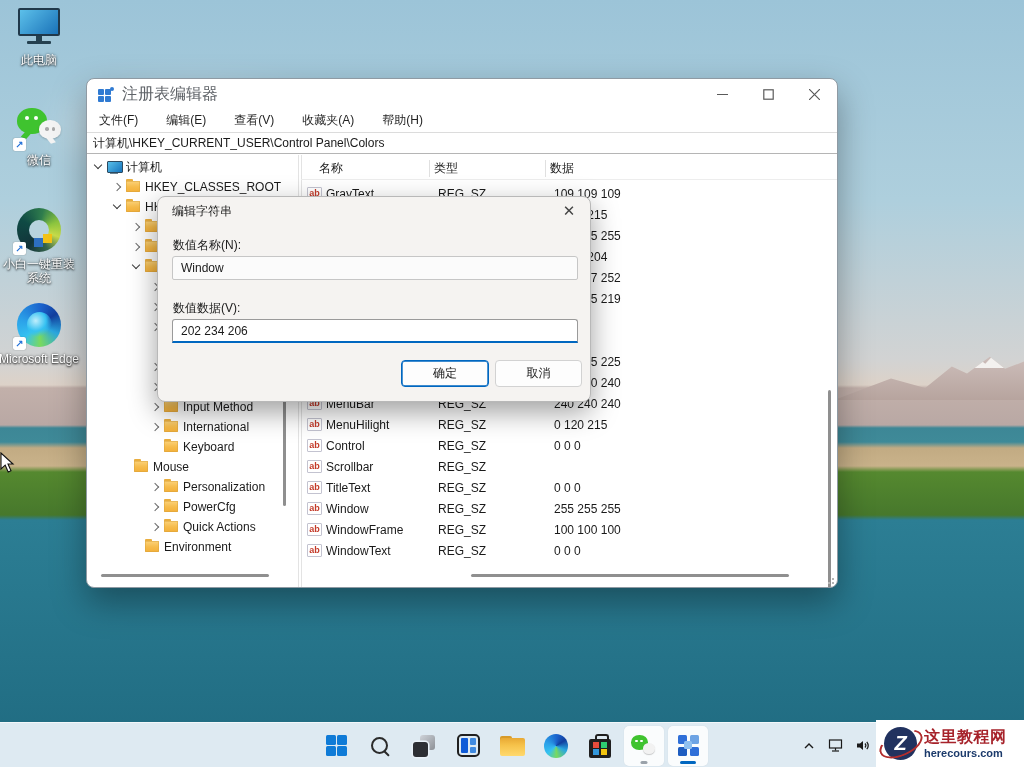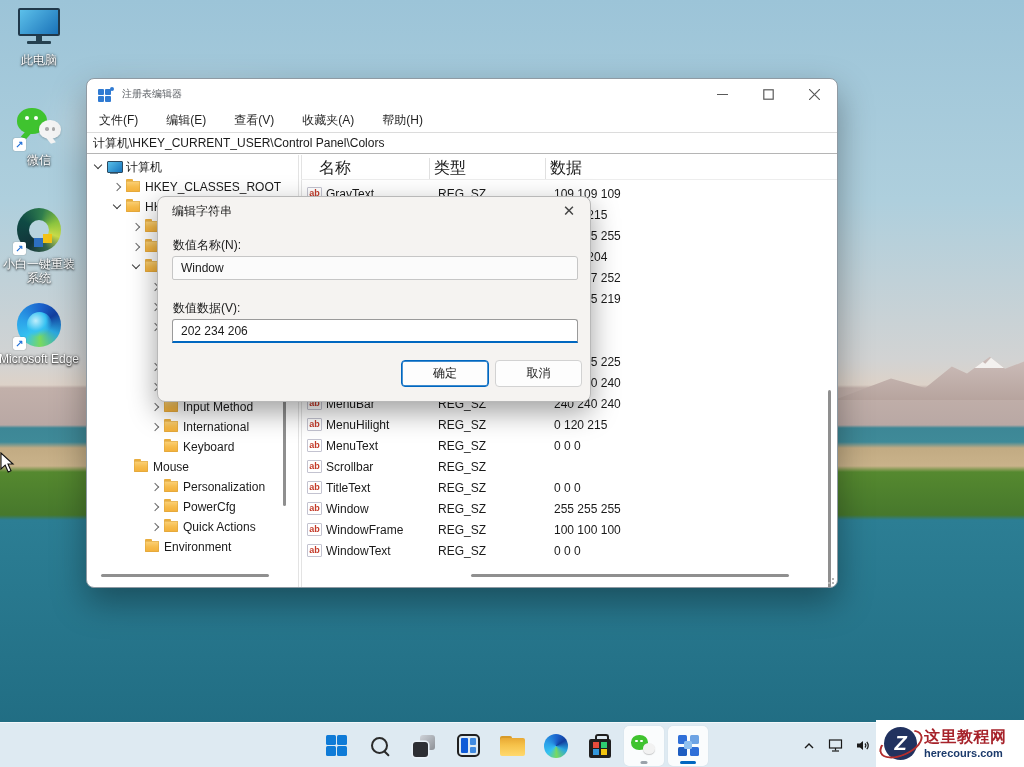--- a/index.html
+++ b/index.html
@@ -62,21 +62,21 @@
   .cursor { position:absolute; left:0px; top:452px; z-index:50; }
 
   
   .win { position:absolute; left:86px; top:78px; width:752px; height:510px; background:#fff;
     border:1px solid #8f9aa3; border-radius:8px; box-shadow:0 14px 34px rgba(0,0,0,.35); z-index:10; overflow:hidden; }
   .titlebar { height:30px; display:flex; align-items:center; }
   .reg-ico { width:16px; height:15px; margin:0 8px 0 11px; position:relative; }
   .reg-ico .sq { position:absolute; width:6px; height:6px; background:#2f7ad2; border-radius:1px; }
   .reg-ico .s1{left:0;top:2px} .reg-ico .s2{left:7px;top:2px} .reg-ico .s3{left:0;top:9px} .reg-ico .s4{left:7px;top:9px}
   .reg-ico .spark{left:12px;top:0;width:4px;height:4px;background:#2f7ad2;border-radius:50%;}
-  .title-text { font-size:10px; color:#5f6368; }
+  .title-text { font-size:16px; color:#5f6368; }
   .win-controls { margin-left:auto; display:flex; height:30px; }
   .wc { width:46px; height:30px; display:flex; align-items:center; justify-content:center; color:#5a5a5a; font-size:13px; }
   .wc svg { display:block; }
   .menubar { height:23px; display:flex; align-items:center; padding-left:3px;gap:10px; }
   .menu-item { font-size:12px; color:#1f1f1f; padding:0 9px; line-height:23px; }
   .addressbar { height:22px; border-top:1px solid #dcdcdc; border-bottom:1px solid #b5b5b5;
     font-size:12px; color:#1a1a1a; line-height:20px; padding-left:6px; }
   .winbody { position:absolute; top:76px; bottom:0; left:0; right:0; }
   
   .tree { position:absolute; left:0; top:0; bottom:0; width:211px; overflow:hidden; }
@@ -90,21 +90,21 @@
   .fold { flex:0 0 16px; height:12px; position:relative; margin-right:4px; }
   .fold::before { content:''; position:absolute; left:1px; top:-2px; width:7px; height:3px; background:#e9ae3f; border-radius:1px 1px 0 0; }
   .fold::after { content:''; position:absolute; left:1px; top:0; width:14px; height:11px;
     background:linear-gradient(180deg,#fbd27a 0%,#f6bb4a 55%,#f3b03a 100%); border-radius:1px; box-shadow:inset 0 0 0 .5px #d9a23a; }
   .comp { flex:0 0 16px; height:13px; position:relative; margin-right:4px; }
   .comp::after { content:''; position:absolute; left:1px; top:0; width:14px; height:10px;
     background:linear-gradient(135deg,#59bfe9,#1674bd); border:1px solid #2c4a60; border-radius:1px; }
   .comp::before { content:''; position:absolute; left:4px; top:10px; width:8px; height:3px; background:#6d8493; }
   
   .list { position:absolute; left:214px; top:0; bottom:0; right:0; overflow:hidden; }
-  .lhead { display:flex; height:23px; align-items:center; font-size:16px; color:#1a1a1a; border-bottom:1px solid #ededed; margin-top:2px; }
+  .lhead { display:flex; height:23px; align-items:center; font-size:12px; color:#1a1a1a; border-bottom:1px solid #ededed; margin-top:2px; }
   .lhead .hc { padding-left:4px; }
   .lhead .h-name { width:128px; padding-left:18px; }
   .lhead .h-type { width:116px; border-left:1px solid #e0e0e0; }
   .lhead .h-data { flex:1; border-left:1px solid #e0e0e0; }
   .lrows { position:absolute; top:28px; left:0; right:0; }
   .lrow { display:flex; align-items:center; height:21px; font-size:12px; color:#1a1a1a; }
   .ab { flex:0 0 15px; height:13px; margin-left:6px; background:#fff; border:1px solid #c3c3d0;
     border-radius:1px; color:#c43b2a; font-size:9px; font-weight:bold; line-height:11px; text-align:center; }
   .ab::after { content:'ab'; }
   .lrow .nm { width:108px; margin-left:4px; }
@@ -461,21 +461,21 @@
             <span class="dt">240 240 240</span>
           </div>
           <div class="lrow">
             <span class="ab"></span>
             <span class="nm">MenuHilight</span>
             <span class="tp">REG_SZ</span>
             <span class="dt">0 120 215</span>
           </div>
           <div class="lrow">
             <span class="ab"></span>
-            <span class="nm">MenuText</span>
+            <span class="nm">Control</span>
             <span class="tp">REG_SZ</span>
             <span class="dt">0 0 0</span>
           </div>
           <div class="lrow">
             <span class="ab"></span>
             <span class="nm">Scrollbar</span>
             <span class="tp">REG_SZ</span>
           </div>
           <div class="lrow">
             <span class="ab"></span>

